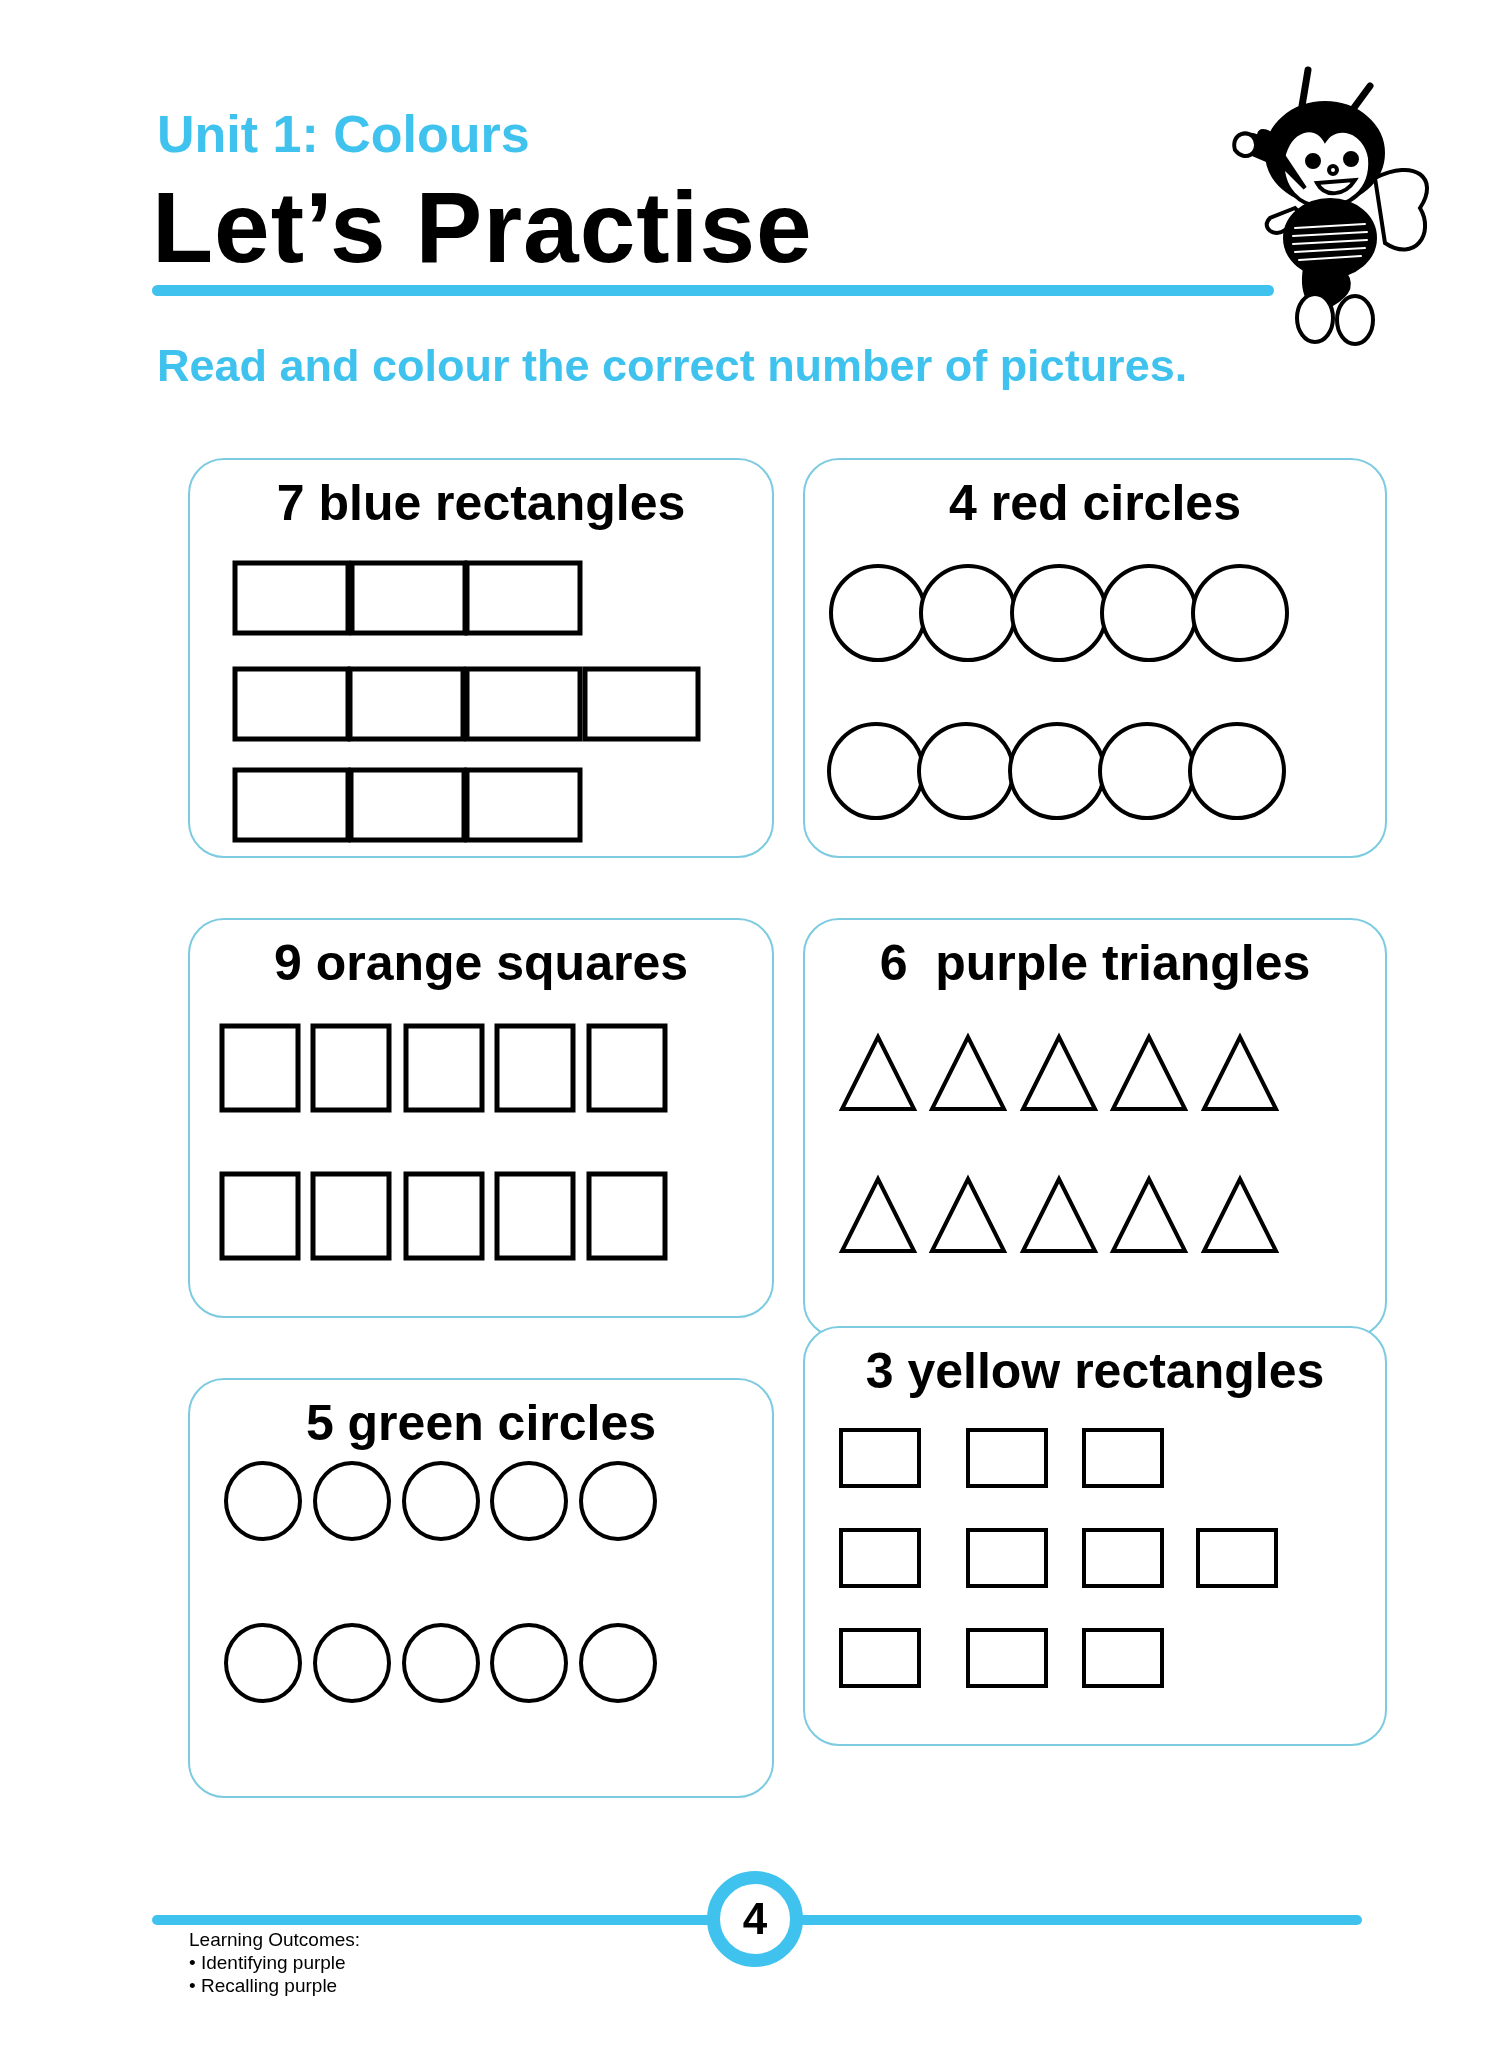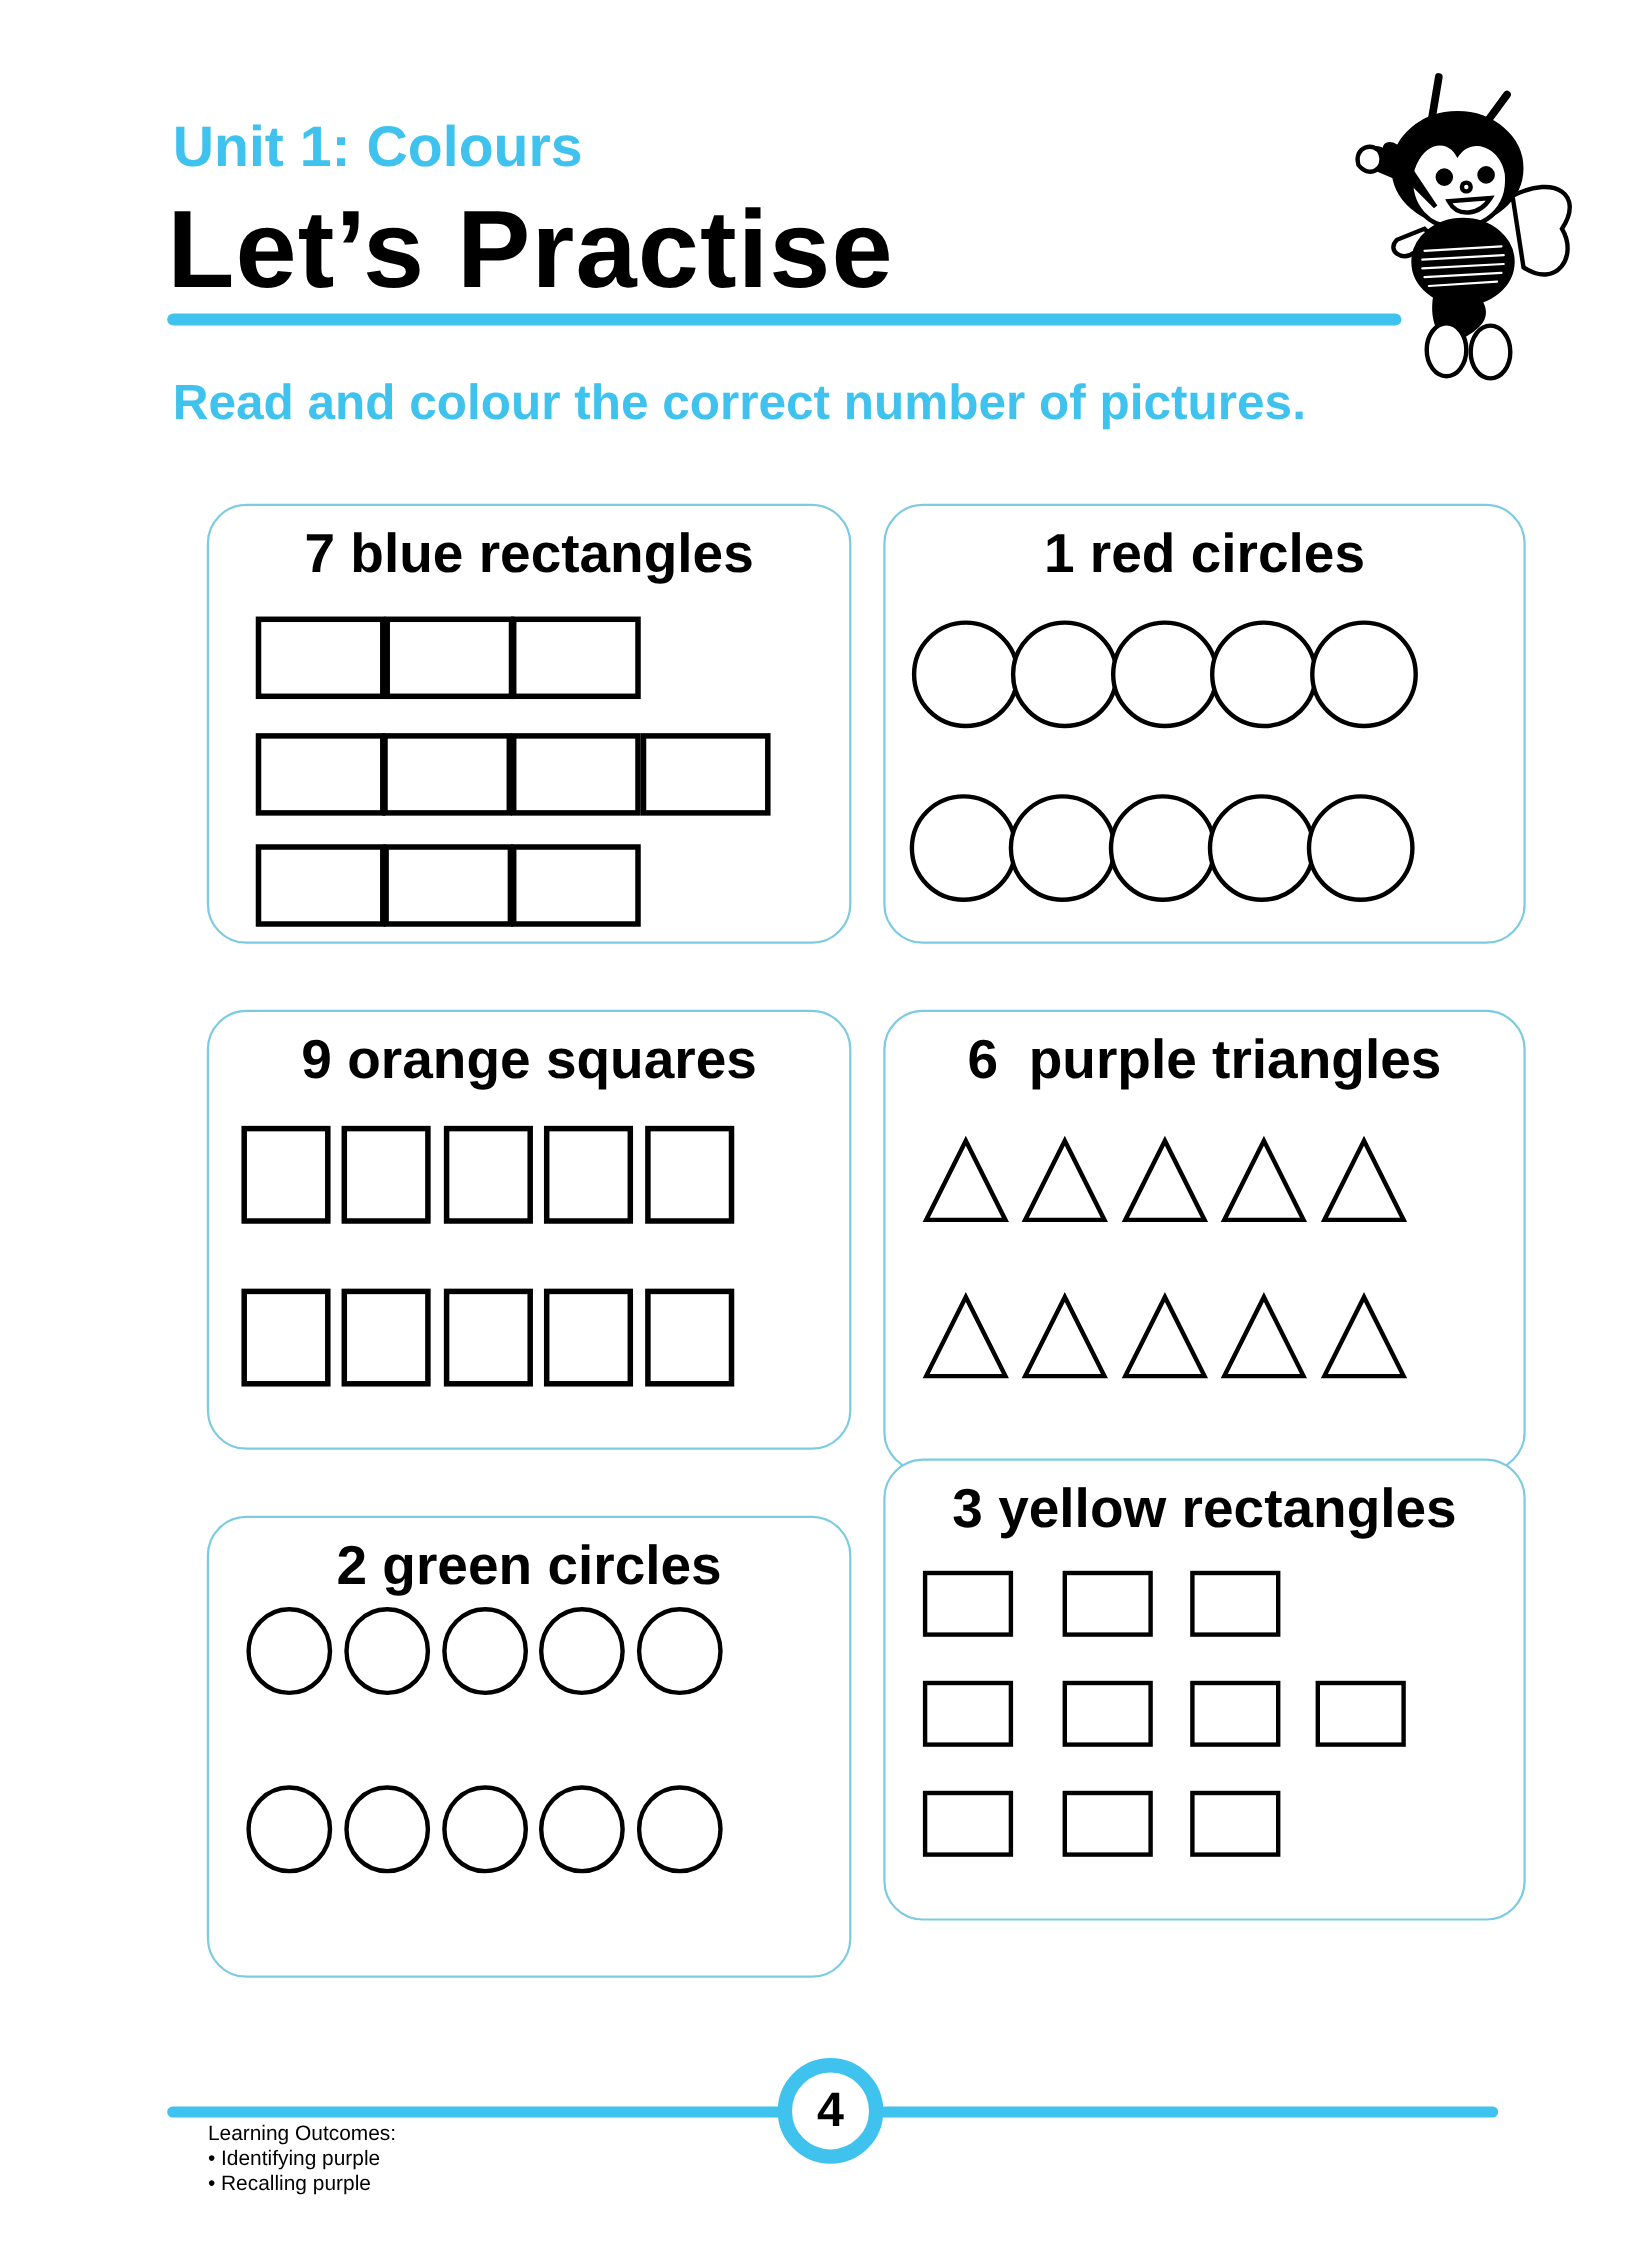--- a/index.html
+++ b/index.html
@@ -73,21 +73,21 @@
       <rect x="277" y="209" width="113" height="70"></rect>
       <rect x="395" y="209" width="113" height="70"></rect>
       <rect x="45" y="310" width="113" height="70"></rect>
       <rect x="161" y="310" width="113" height="70"></rect>
       <rect x="277" y="310" width="113" height="70"></rect>
     </g>
   </svg>
 </div>
 
 <div class="card" style="left:775px; top:458px; width:584px; height:400px;">
-  <div class="card-title">1 red circles</div>
+  <div class="card-title">4 red circles</div>
   <svg width="584" height="400">
     <g fill="#fff" stroke="#000" stroke-width="4">
       <ellipse cx="73" cy="153" rx="47" ry="47"></ellipse>
       <ellipse cx="163" cy="153" rx="47" ry="47"></ellipse>
       <ellipse cx="254" cy="153" rx="47" ry="47"></ellipse>
       <ellipse cx="344" cy="153" rx="47" ry="47"></ellipse>
       <ellipse cx="435" cy="153" rx="47" ry="47"></ellipse>
       <ellipse cx="71" cy="311" rx="47" ry="47"></ellipse>
       <ellipse cx="161" cy="311" rx="47" ry="47"></ellipse>
       <ellipse cx="252" cy="311" rx="47" ry="47"></ellipse>
@@ -127,21 +127,21 @@
       <polygon points="73,259 37,331 109,331"></polygon>
       <polygon points="163,259 127,331 199,331"></polygon>
       <polygon points="254,259 218,331 290,331"></polygon>
       <polygon points="344,259 308,331 380,331"></polygon>
       <polygon points="435,259 399,331 471,331"></polygon>
     </g>
   </svg>
 </div>
 
 <div class="card" style="left:160px; top:1378px; width:586px; height:420px;">
-  <div class="card-title">2 green circles</div>
+  <div class="card-title">5 green circles</div>
   <svg width="586" height="420">
     <g fill="#fff" stroke="#000" stroke-width="4">
       <ellipse cx="73" cy="121" rx="37" ry="38"></ellipse>
       <ellipse cx="162" cy="121" rx="37" ry="38"></ellipse>
       <ellipse cx="251" cy="121" rx="37" ry="38"></ellipse>
       <ellipse cx="339" cy="121" rx="37" ry="38"></ellipse>
       <ellipse cx="428" cy="121" rx="37" ry="38"></ellipse>
       <ellipse cx="73" cy="283" rx="37" ry="38"></ellipse>
       <ellipse cx="162" cy="283" rx="37" ry="38"></ellipse>
       <ellipse cx="251" cy="283" rx="37" ry="38"></ellipse>

